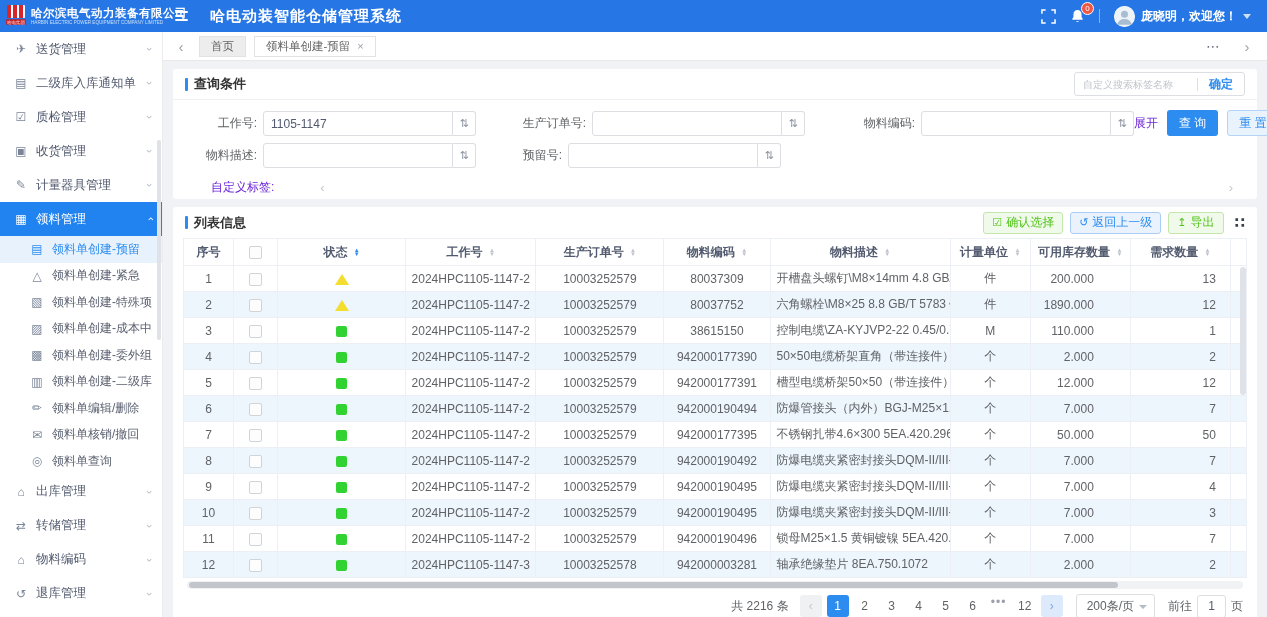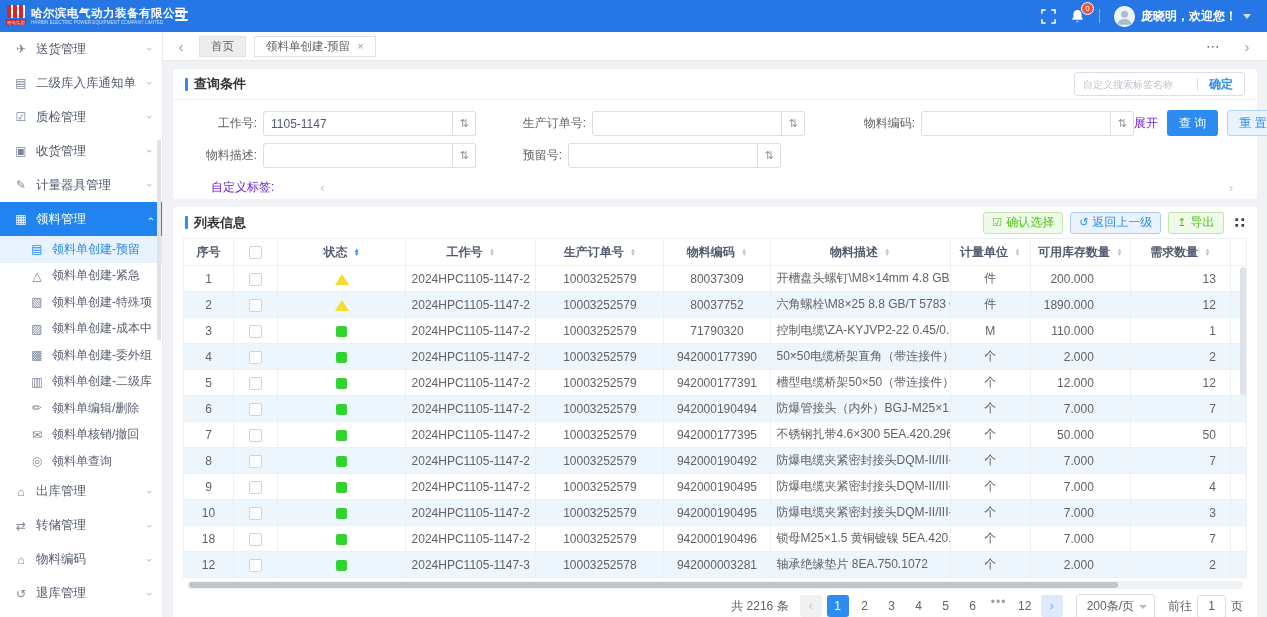--- a/index.html
+++ b/index.html
@@ -140,20 +140,21 @@
     <div class="co-names">
       <span class="co-cn">哈尔滨电气动力装备有限公司</span>
       <span class="co-en">HARBIN ELECTRIC POWER EQUIPMENT COMPANY LIMITED</span>
     </div>
   </div>
   <div class="burger">
       <i></i>
       <i></i>
       <i></i>
     </div>
+  <div class="app-title">哈电动装智能仓储管理系统</div>
   <div class="header-right">
     <span class="hr-icon">
       <svg width="15" height="15" viewBox="0 0 16 16" fill="none" stroke="#fff" stroke-width="1.6">
         <path d="M1 5 V1 H5 M11 1 H15 V5 M15 11 V15 H11 M5 15 H1 V11"></path>
       </svg>
     </span>
     <span class="hr-icon">
       <svg width="15" height="16" viewBox="0 0 16 16" fill="#fff">
         <path d="M8 1.5c-2.6 0-4.3 1.9-4.3 4.5v3L2.5 11v1h11v-1l-1.2-2V6c0-2.6-1.7-4.5-4.3-4.5z"></path>
         <path d="M6.5 13.2a1.6 1.6 0 0 0 3 0z"></path>
@@ -437,21 +438,21 @@
     <td class="t-r pad-stock">1890.000</td>
     <td class="t-r pad-demand">12</td>
     <td></td>
               </tr>
               <tr>
     <td>3</td>
     <td><span class="cbx"></span></td>
     <td><span class="sq"></span></td>
     <td>2024HPC1105-1147-2</td>
     <td>10003252579</td>
-    <td>71790320</td>
+    <td>38615150</td>
     <td class="t-l">控制电缆\ZA-KYJVP2-22 0.45/0.75kV 3×</td>
     <td>M</td>
     <td class="t-r pad-stock">110.000</td>
     <td class="t-r pad-demand">1</td>
     <td></td>
               </tr>
               <tr>
     <td>4</td>
     <td><span class="cbx"></span></td>
     <td><span class="sq"></span></td>
@@ -536,21 +537,21 @@
     <td>2024HPC1105-1147-2</td>
     <td>10003252579</td>
     <td>942000190495</td>
     <td class="t-l">防爆电缆夹紧密封接头DQM-II/III-D/M20</td>
     <td>个</td>
     <td class="t-r pad-stock">7.000</td>
     <td class="t-r pad-demand">3</td>
     <td></td>
               </tr>
               <tr>
-    <td>18</td>
+    <td>11</td>
     <td><span class="cbx"></span></td>
     <td><span class="sq"></span></td>
     <td>2024HPC1105-1147-2</td>
     <td>10003252579</td>
     <td>942000190496</td>
     <td class="t-l">锁母M25×1.5 黄铜镀镍 5EA.420.3016/序</td>
     <td>个</td>
     <td class="t-r pad-stock">7.000</td>
     <td class="t-r pad-demand">7</td>
     <td></td>

